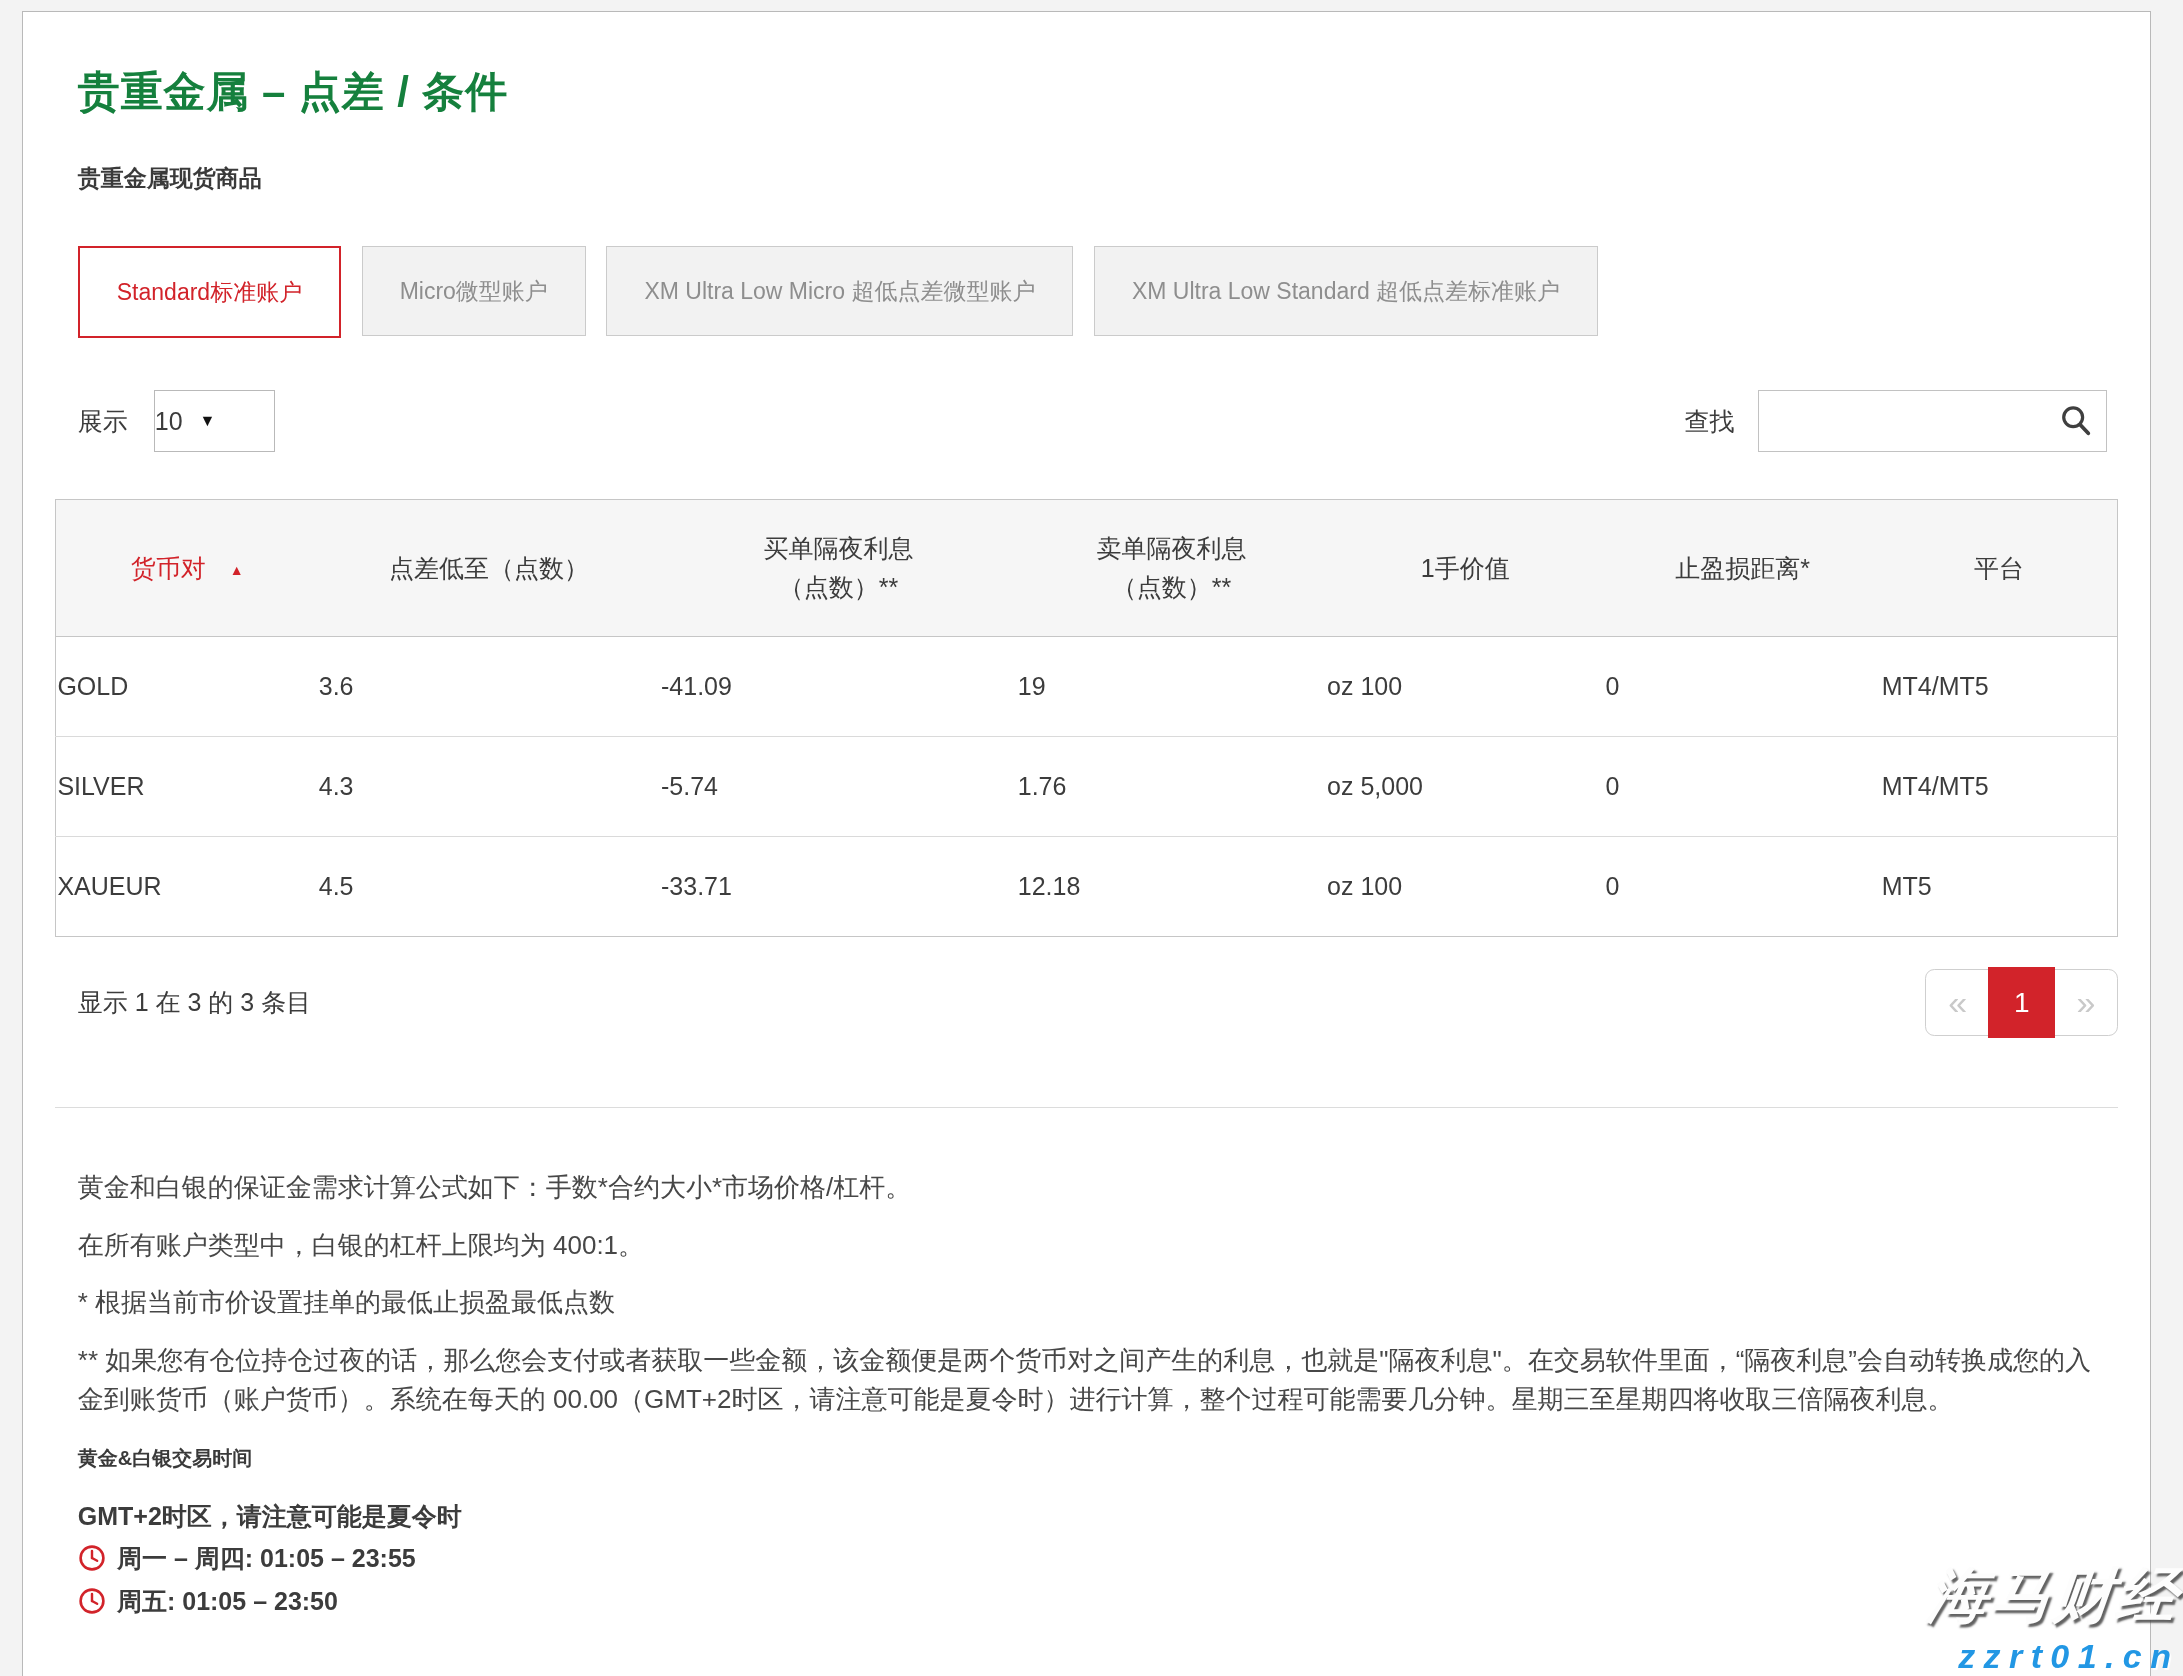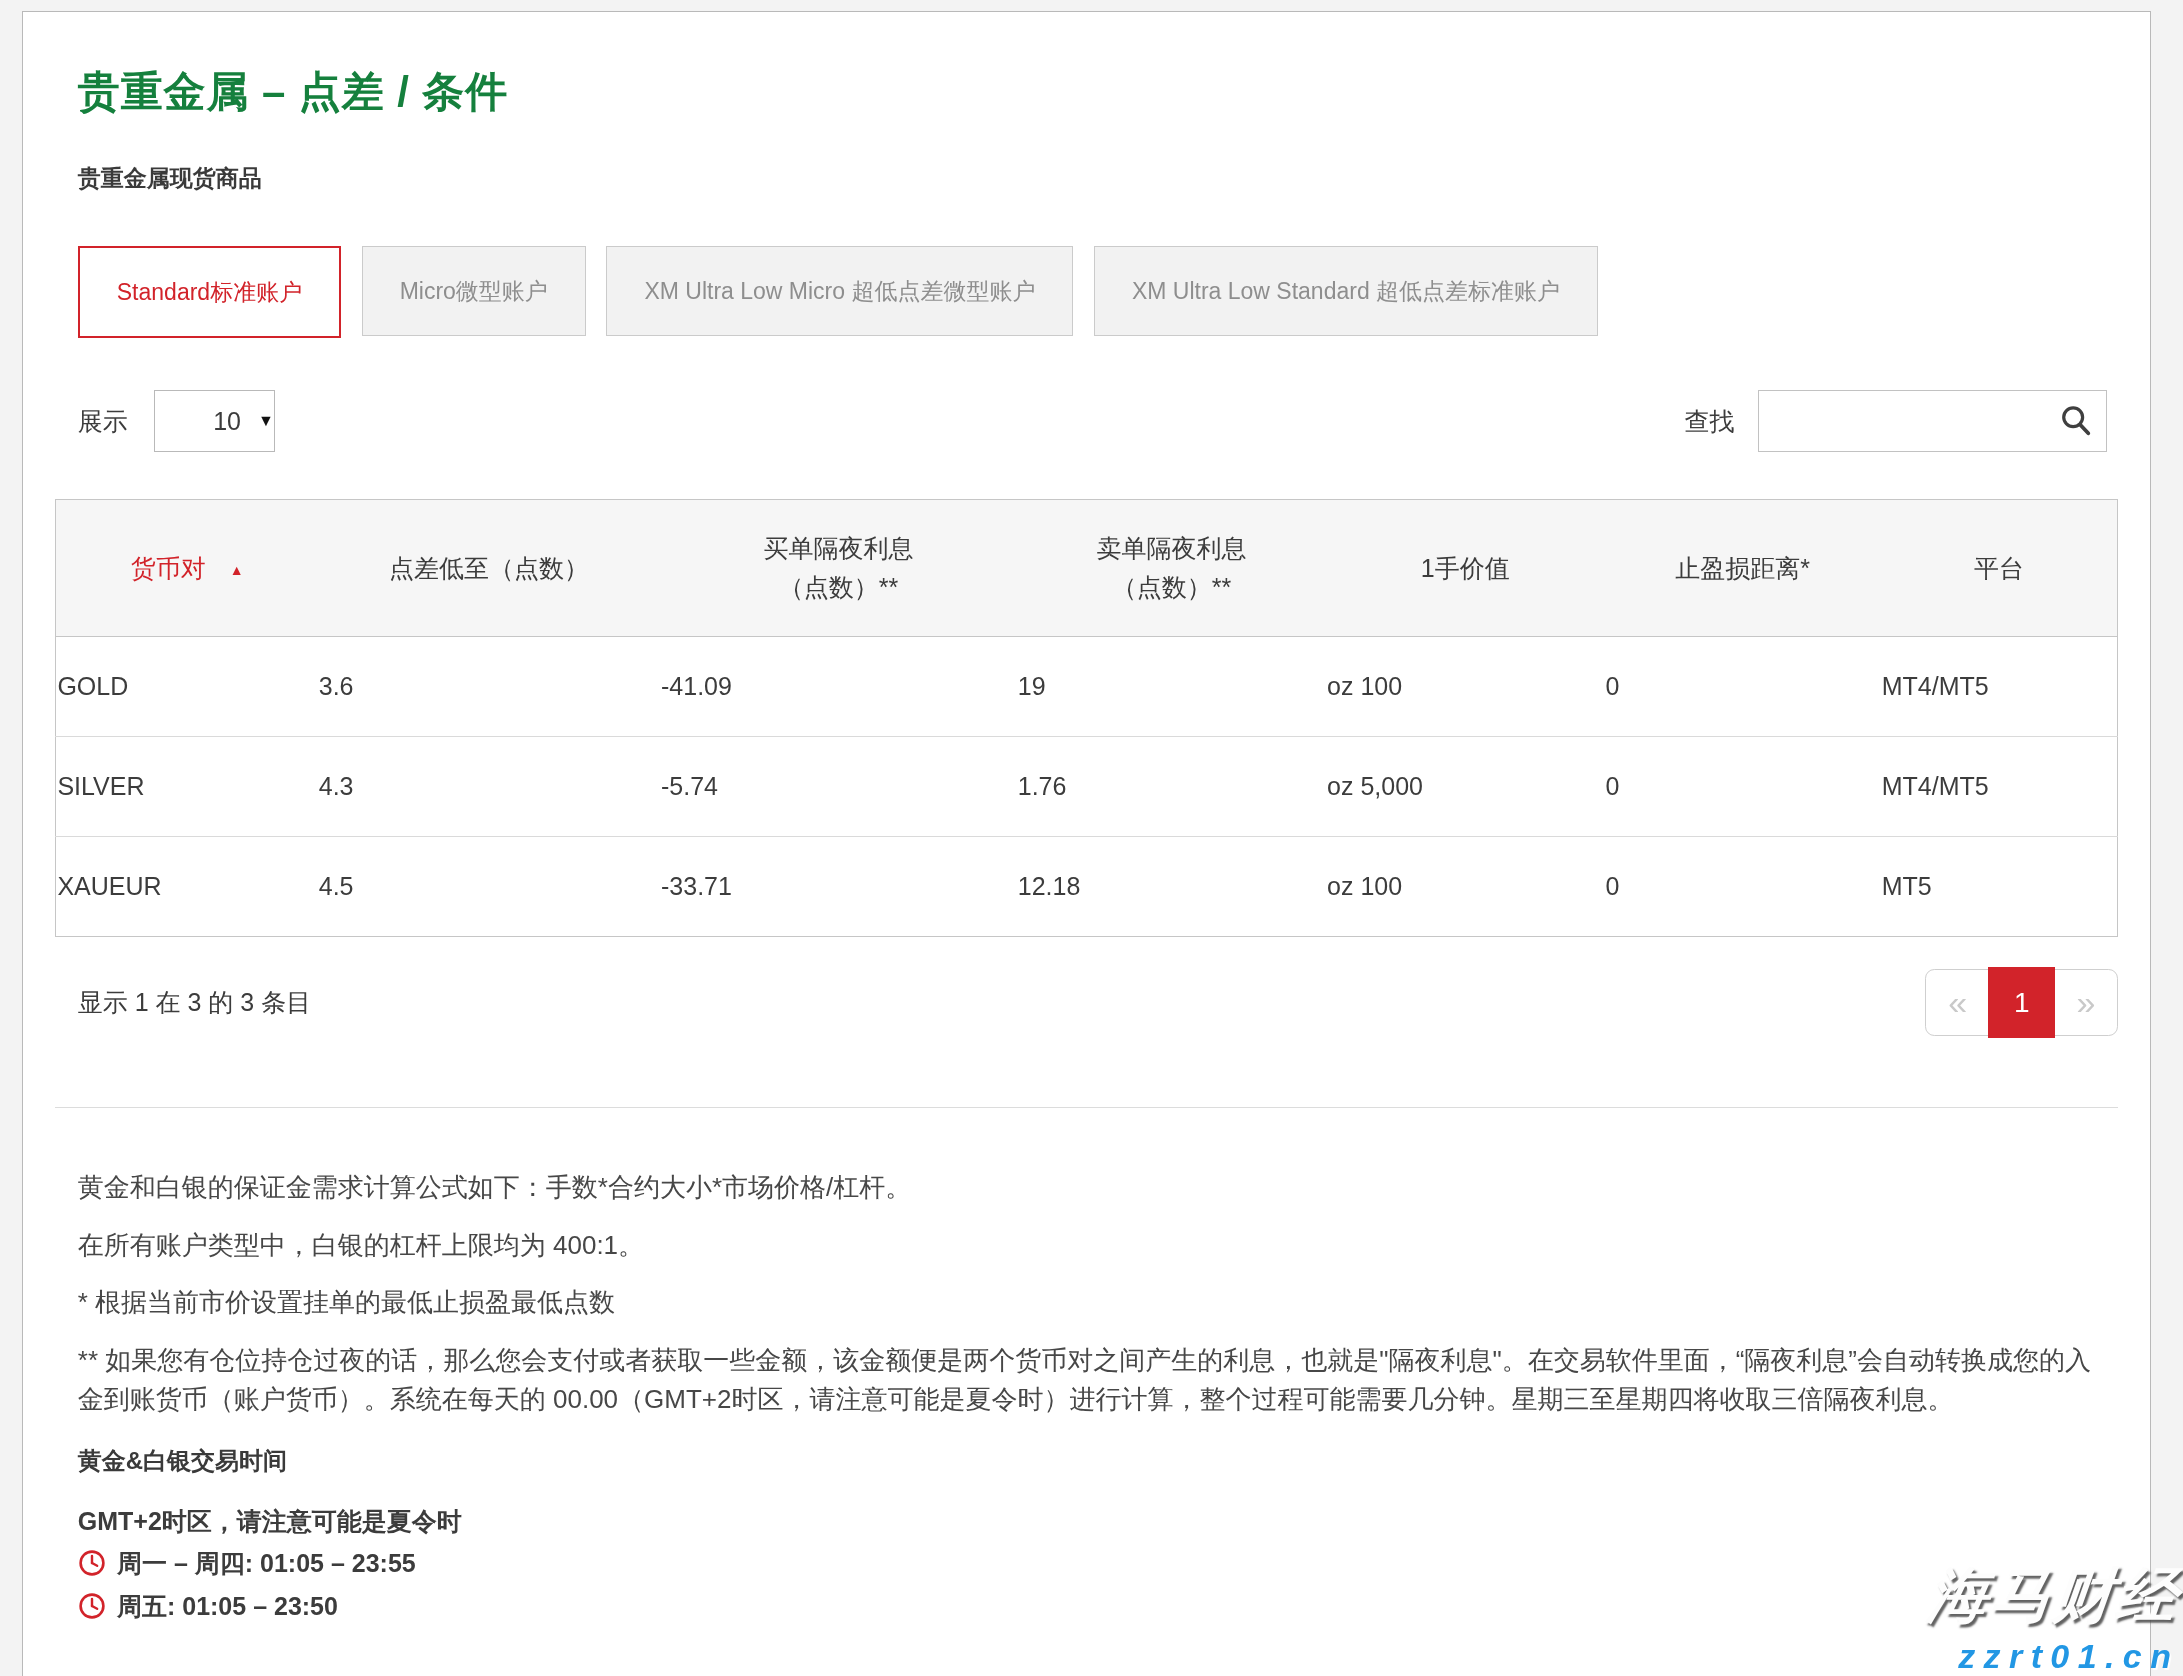--- a/index.html
+++ b/index.html
@@ -8,21 +8,21 @@
     background:#ffffff;border:1.9px solid #b9b9b9;border-bottom:none;padding:0 32px;}
   .page-title{margin:52px 0 0 22.4px;font-size:42px;font-weight:bold;color:#15803d;letter-spacing:0.9px;}
   .page-subtitle{margin:43px 0 0 22.4px;font-size:23px;font-weight:bold;color:#3a3a3a;}
   .tabs{display:flex;gap:20.5px;margin:52px 0 0 22.4px;}
   .tab{height:60px;display:flex;align-items:center;padding:14px 37px;font-size:23px;
     background:#f2f2f2;border:1.9px solid #cbcbcb;color:#8e8e8e;cursor:pointer;white-space:nowrap;}
   .tab.active{background:#ffffff;border:2.8px solid #d2232a;color:#d2232a;}
   .controls{display:flex;align-items:center;margin:52px 0 0 22.4px;padding-right:11px;}
   .ctl-label{font-size:25px;color:#3c3c3c;}
   .page-size{margin-left:26px;width:119px;height:60px;border:1.9px solid #b9b9b9;background:#fff;
-    display:flex;align-items:center;justify-content:flex-end;gap:17px;font-size:25px;cursor:pointer;}
+    display:flex;align-items:center;justify-content:flex-start;gap:17px;font-size:25px;cursor:pointer;}
   .caret{font-size:16px;color:#111;line-height:1;}
   .spacer{flex:1;}
   .search-label{font-size:25px;margin-right:24px;}
   .search-box{width:347px;height:60px;border:1.9px solid #c2c2c2;background:#fff;display:flex;align-items:center;position:relative;margin-right:0;}
   .search-box input{border:none;outline:none;flex:1;height:100%;font-size:24px;padding:0 60px 0 15px;background:transparent;font-family:inherit;}
   .search-svg{position:absolute;right:13px;top:13px;}
   table.spreads{margin-top:47px;width:100%;border-collapse:collapse;border:1.9px solid #c6c6c6;
     font-size:25px;color:#3c3c3c;table-layout:fixed;}
   table.spreads th{background:#f6f6f6;height:134px;font-weight:400;text-align:center;vertical-align:middle;
     border-bottom:1.9px solid #c6c6c6;line-height:1.55;cursor:pointer;}
@@ -36,21 +36,21 @@
   .page-btn{width:65px;height:67px;background:#fff;border:1.9px solid #cfcfcf;color:#c9c9c9;
     font-size:34px;display:flex;align-items:center;justify-content:center;cursor:pointer;box-sizing:border-box;}
   .page-btn.prev{border-radius:9.3px 0 0 9.3px;}
   .page-btn.next{border-radius:0 9.3px 9.3px 0;}
   .page-current{width:67px;height:71px;background:#d2232a;color:#fff;font-size:28px;
     display:flex;align-items:center;justify-content:center;margin:0 -1.9px;position:relative;z-index:2;cursor:pointer;}
   hr.divider{border:none;border-top:1.9px solid #dcdcdc;margin:69px 0 0 0;}
   .notes{margin-left:22.4px;margin-right:9.3px;}
   .notes p{margin:18.6px 0 0 0;font-size:26px;line-height:1.5;color:#474747;}
   .notes p:first-child{margin-top:60px;}
-  .hours-heading{margin:26px 0 0 22.4px;font-size:24px;font-weight:bold;color:#3a3a3a;}
+  .hours-heading{margin:26px 0 0 22.4px;font-size:20px;font-weight:bold;color:#3a3a3a;}
   .hours{margin:28px 0 0 22.4px;font-size:25px;color:#3c3c3c;font-weight:bold;}
   .hours .line{margin-top:8.4px;display:flex;align-items:center;line-height:34px;}
   .clock{margin-right:11.2px;flex:0 0 auto;display:inline-flex;}
   .watermark{position:absolute;right:3.7px;bottom:0px;text-align:right;z-index:10;}
   .wm-name{font-size:60px;font-weight:bold;font-style:italic;color:#fdfdfd;letter-spacing:2.8px;
     text-shadow:2.8px 2.8px 1.9px rgba(70,70,70,0.85);transform:skewX(-6deg);}
   .wm-url{font-size:34px;font-weight:bold;font-style:italic;color:#2297e4;letter-spacing:8.4px;
     margin-top:0px;text-shadow:1.9px 1.9px 0.9px rgba(255,255,255,0.9);}
 </style>
 </head>

